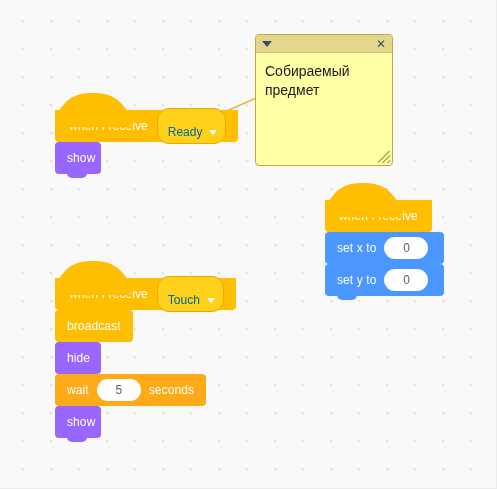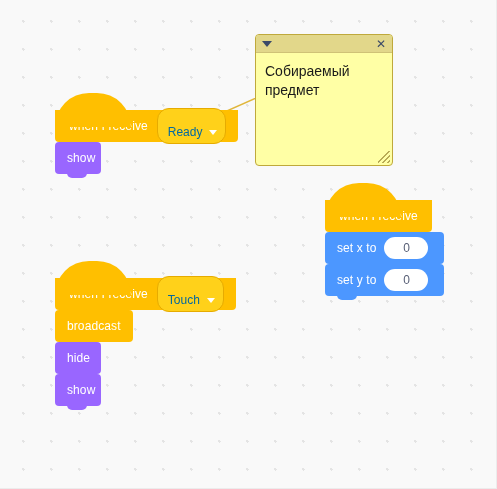--- a/index.html
+++ b/index.html
@@ -222,18 +222,23 @@
         <span>Touch</span>
         <span class="arrow"></span>
       </span>
     </div>
     <div class="blk stack c-event" style="padding:0 10px;justify-content:space-between;">
       <span class="lbl">broadcast</span>
     </div>
     <div class="blk stack c-looks" style="width:46px;padding:0 10px;">
       <span class="lbl">hide</span>
     </div>
+    <div class="blk stack c-control" style="padding:0 10px;">
+      <span class="lbl">wait</span>
+      <span class="oval">5</span>
+      <span class="lbl">seconds</span>
+    </div>
     <div class="blk stack c-looks" style="width:46px;padding:0 10px;">
       <span class="lbl">show</span>
     </div>
   </div>
 
 </div>
 
 </body></html>

